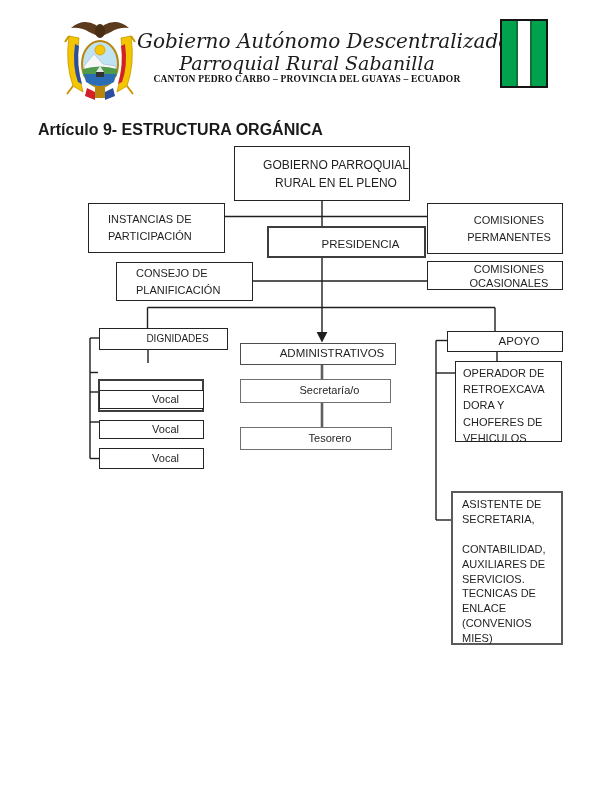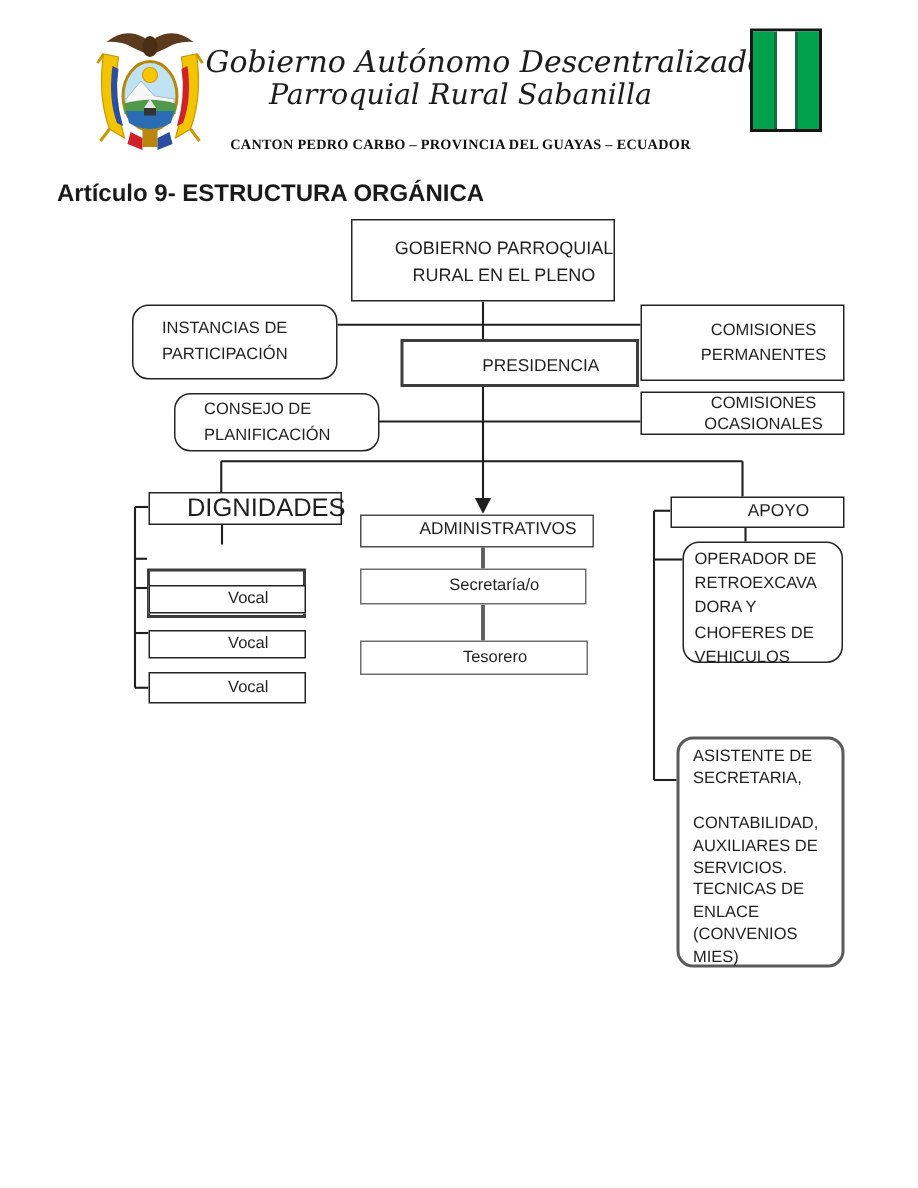--- a/index.html
+++ b/index.html
@@ -6,46 +6,46 @@
   .page{
     position:relative; width:612px; height:792px; background:#ffffff;
     margin:0 auto; overflow:hidden;
     font-family:"Liberation Sans", sans-serif; color:#1f1f1f;
   }
   
   .coat{position:absolute; left:63px; top:14px; width:74px; height:90px;}
   .titleblock{position:absolute; left:137px; top:30px; width:340px; text-align:center;}
   .title1{font-family:"DejaVu Serif","Liberation Serif",serif; font-style:italic; font-size:20px; line-height:23px; color:#1c1c1c; white-space:nowrap;}
   .title2{font-family:"DejaVu Serif","Liberation Serif",serif; font-style:italic; font-size:19px; line-height:21px; color:#1c1c1c; white-space:nowrap;}
-  .subtitle{font-family:"Liberation Serif",serif; font-weight:bold; font-size:9.5px; letter-spacing:.2px; margin-top:18px; color:#111; white-space:nowrap;}
+  .subtitle{font-family:"Liberation Serif",serif; font-weight:bold; font-size:9.5px; letter-spacing:.2px; margin-top:0; color:#111; white-space:nowrap;}
   .flag{position:absolute; left:500px; top:19px; width:48px; height:69px; border:2px solid #151515; box-sizing:border-box; display:flex;}
   .flag .g{flex:1.3; background:#00A24E;}
   .flag .w{flex:1; background:#ffffff; border-left:2px solid #156f38; border-right:2px solid #156f38;}
   
   .article{position:absolute; left:38px; top:121px; font-size:16px; font-weight:bold; color:#1a1a1a;}
   
   .lines{position:absolute; left:0; top:0; width:612px; height:792px; z-index:1;}
   .node{
     position:absolute; z-index:2; background:#fff; box-sizing:border-box;
     border:1.5px solid #242424; font-size:11px; line-height:15.5px;
     display:flex; align-items:center; justify-content:center; text-align:center;
     white-space:pre-line; color:#1f1f1f;padding-left:28px;
   }
   .b-dark{border:2px solid #3d3d3d;}
   .b-gray{border:1.5px solid #6f6f6f;}
   .b-gray2{border:2px solid #5a5a5a;margin-top:38px;}
-  .leftalign{justify-content:flex-start; text-align:left;border-radius:11px;}
+  .leftalign{justify-content:flex-start; text-align:left;}
   .topalign{align-items:flex-start;}
   .n-pleno{left:234px; top:146px; width:176px; height:55px; font-size:12px; line-height:18px;}
   .n-instancias{left:88px; top:203px; width:137px; height:50px; padding-left:19px; line-height:17px;}
   .n-presidencia{left:243px; top:226px; width:159px; height:32px; font-size:11.5px; padding-top:6px;margin-left:24px;}
   .n-permanentes{left:427px; top:203px; width:136px; height:51px; line-height:17px;}
   .n-consejo{left:88px; top:262px; width:137px; height:39px; padding-left:19px; line-height:17px;margin-left:28px;}
   .n-ocasionales{left:427px; top:261px; width:136px; height:29px; line-height:14px;}
-  .n-dignidades{left:99px; top:328px; width:129px; height:22px; font-size:17px;}
+  .n-dignidades{left:99px; top:328px; width:129px; height:22px; font-size:10px;}
   .n-vicepresidente{left:98px; top:362px; width:106px; height:33px;margin-top:17px;}
   .n-vocal1{left:99px; top:390px; width:105px; height:19px;}
   .n-vocal2{left:99px; top:420px; width:105px; height:19px;}
   .n-vocal3{left:99px; top:448px; width:105px; height:21px;}
   .n-administrativos{left:240px; top:343px; width:156px; height:22px; font-size:11.5px; border-color:#4d4d4d;}
   .n-secretaria{left:240px; top:379px; width:151px; height:24px;}
   .n-tesorero{left:240px; top:427px; width:152px; height:23px;}
   .n-apoyo{left:447px; top:331px; width:116px; height:21px; font-size:11.5px;}
   .n-operador{left:455px; top:361px; width:107px; height:81px; padding:3px 2px 0 7px; line-height:16.2px;}
   .n-asistente{left:451px; top:453px; width:112px; height:154px; padding:4px 2px 0 9px; line-height:14.9px;}

